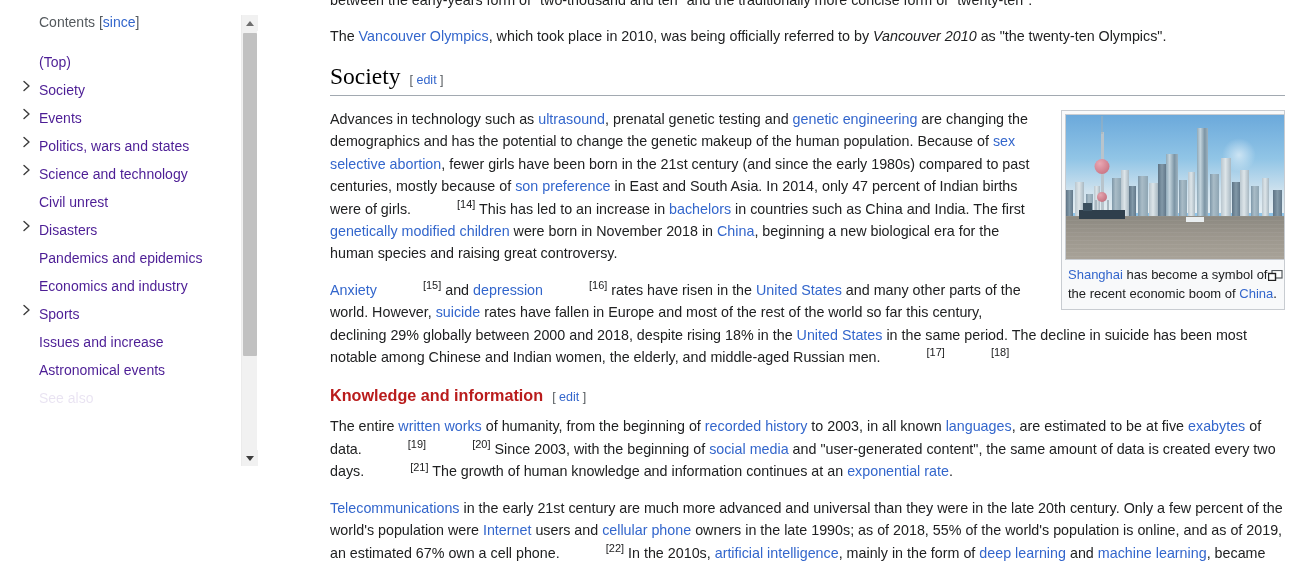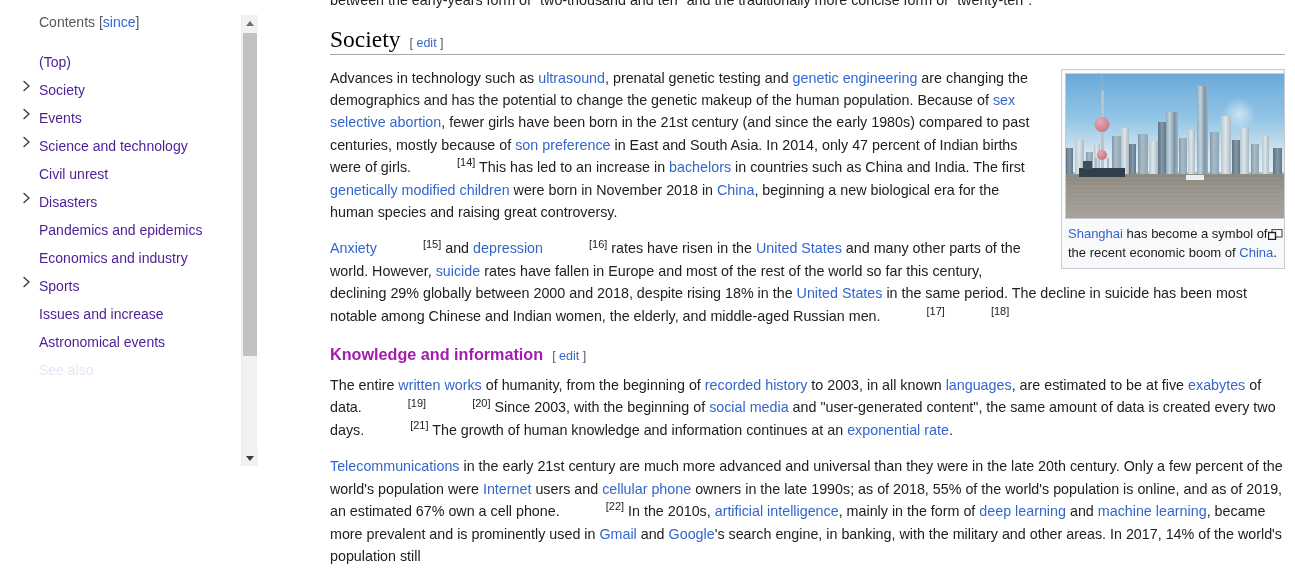--- a/index.html
+++ b/index.html
@@ -144,20 +144,21 @@
     font-size: 11px;
     line-height: 1;
     vertical-align: super;
     margin-left: 46px;
   }
 
   
   .h2-wrap {
     margin: 8px 0 12px 0;
     border-bottom: 1px solid #a2a9b1;
+    padding-bottom: 5px;
   }
   h2.sec-h2 {
     display: inline;
     font-family: "Liberation Serif", serif;
     font-size: 23.5px;
     font-weight: normal;
     color: #000;
     margin: 0;
     line-height: 1.2;
   }
@@ -171,21 +172,21 @@
   .edit-link .brk { color: #54595d; }
   .edit-link .lnk { color: #3366cc; }
 
   
   .h3-wrap { margin: 18px 0 10px 0; }
   h3.sec-h3 {
     display: inline;
     font-family: "Liberation Sans", sans-serif;
     font-size: 16.2px;
     font-weight: bold;
-    color: #a21caf;
+    color: #b91c1c;
     margin: 0;
   }
 
   
   #thumb {
     float: right;
     width: 224px;
     margin: 2px 0 8px 22px;
     border: 1px solid #c8ccd1;
     background: #f8f9fa;
@@ -326,20 +327,25 @@
           <li class="toc-item"><span class="toc-chevron">
               <svg width="10" height="12" viewBox="0 0 10 12" aria-hidden="true">
                 <path d="M2 1.5 L7 6 L2 10.5" fill="none" stroke="#3c3c3c" stroke-width="1.4" stroke-linecap="round" stroke-linejoin="round"></path>
               </svg>
             </span><span class="toc-link lnk">Society</span></li>
           <li class="toc-item"><span class="toc-chevron">
               <svg width="10" height="12" viewBox="0 0 10 12" aria-hidden="true">
                 <path d="M2 1.5 L7 6 L2 10.5" fill="none" stroke="#3c3c3c" stroke-width="1.4" stroke-linecap="round" stroke-linejoin="round"></path>
               </svg>
             </span><span class="toc-link lnk">Events</span></li>
+          <li class="toc-item"><span class="toc-chevron">
+              <svg width="10" height="12" viewBox="0 0 10 12" aria-hidden="true">
+                <path d="M2 1.5 L7 6 L2 10.5" fill="none" stroke="#3c3c3c" stroke-width="1.4" stroke-linecap="round" stroke-linejoin="round"></path>
+              </svg>
+            </span><span class="toc-link lnk">Politics, wars and states</span></li>
           <li class="toc-item"><span class="toc-chevron">
               <svg width="10" height="12" viewBox="0 0 10 12" aria-hidden="true">
                 <path d="M2 1.5 L7 6 L2 10.5" fill="none" stroke="#3c3c3c" stroke-width="1.4" stroke-linecap="round" stroke-linejoin="round"></path>
               </svg>
             </span><span class="toc-link lnk">Science and technology</span></li>
           <li class="toc-item"><span class="toc-link lnk">Civil unrest</span></li>
           <li class="toc-item"><span class="toc-chevron">
               <svg width="10" height="12" viewBox="0 0 10 12" aria-hidden="true">
                 <path d="M2 1.5 L7 6 L2 10.5" fill="none" stroke="#3c3c3c" stroke-width="1.4" stroke-linecap="round" stroke-linejoin="round"></path>
               </svg>
@@ -367,20 +373,21 @@
         </div>
     </div>
 
   </div>
 
   <div id="content">
     <div id="content-inner">
 
       <p class="body-text clipped-top">between the early-years form of "two-thousand and ten" and the traditionally more concise form of "twenty-ten".</p>
 
+      <p class="body-text"><span>The </span><span class="lnk">Vancouver Olympics</span><span>, which took place in 2010, was being officially referred to by </span><i>Vancouver 2010</i><span> as "the twenty-ten Olympics".</span></p>
 
       <div class="h2-wrap">
         <h2 class="sec-h2">Society</h2><span class="edit-link"><span class="brk">[</span> <span class="lnk">edit</span> <span class="brk">]</span></span>
       </div>
 
       <div id="thumb">
         <div id="thumb-img">
           <div class="sky"></div>
           <div class="sun-glow"></div>
 

